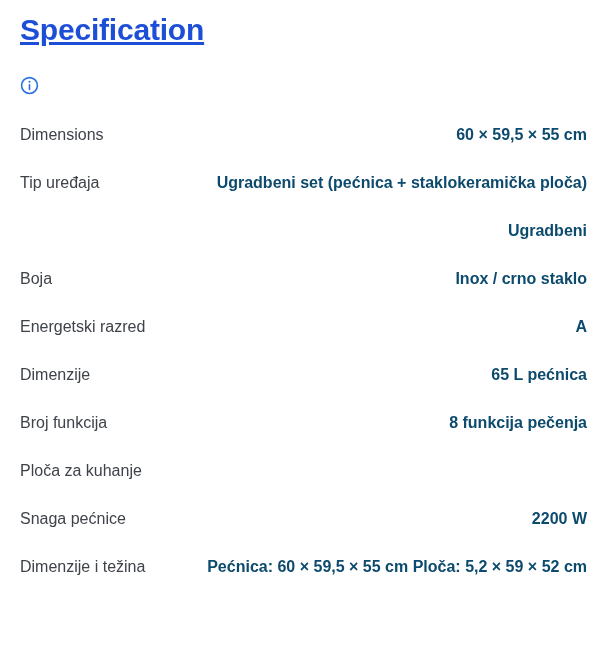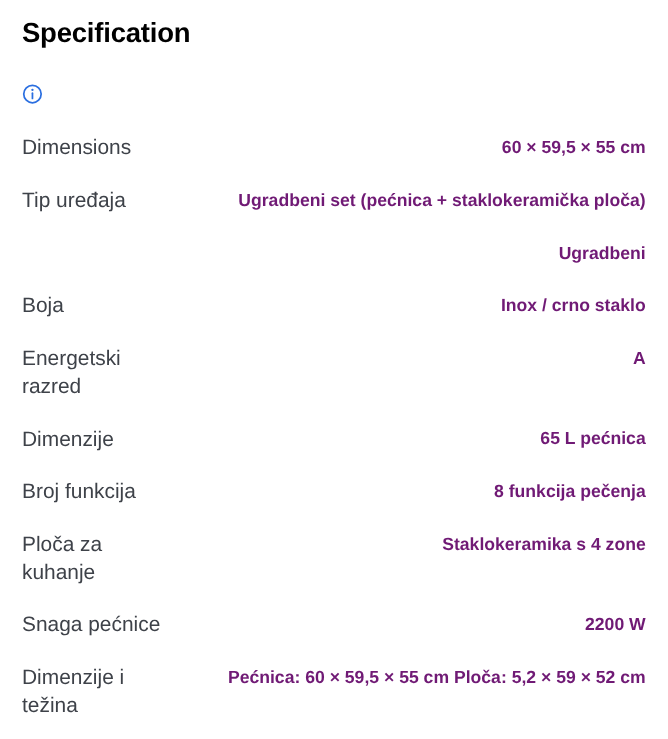--- a/index.html
+++ b/index.html
@@ -8,26 +8,27 @@
     width: 607px;
     height: 672px;
     background: #ffffff;
     font-family: "Liberation Sans", sans-serif;
     overflow: hidden;
   }
   .page {
     padding: 12px 20px 8px 20px;
   }
   .page-title {
-    font-size: 25px;
+    font-size: 30px;
     line-height: 36px;
     font-weight: 600;
     letter-spacing: -0.2px;
-    color: #000000;
+    color: #1d4ed8;
     margin: 0;
+    text-decoration: underline;
   }
   .section-header {
     display: flex;
     align-items: center;
     gap: 15px;
     margin-top: 28px;
   }
   .info-icon {
     display: inline-flex;
     width: 19px;
@@ -48,32 +49,32 @@
   }
   .spec-row {
     display: flex;
     align-items: flex-start;
     justify-content: space-between;
     gap: 18px;
     padding: 11.5px 0 11.5px 0;
   }
   .spec-label {
     flex: 0 0 132px;
-    font-size: 19px;
+    font-size: 16px;
     line-height: 25px;
     color: #3e4249;
     font-weight: 400;
   }
   .spec-value {
     flex: 1 1 auto;
     text-align: right;
     font-size: 16px;
     line-height: 25px;
     font-weight: 700;
-    color: #701a75;
+    color: #0c4a6e;
   }
 </style>
 </head>
 <body style="--accent: #2b6fe0;">
 
 <div class="page">
 
   <h1 class="page-title">Specification</h1>
 
   <div class="section-header">
@@ -117,21 +118,20 @@
     <div class="spec-value">65 L pećnica</div>
   </div>
 
   <div class="spec-row">
     <div class="spec-label">Broj funkcija</div>
     <div class="spec-value">8 funkcija pečenja</div>
   </div>
 
   <div class="spec-row">
     <div class="spec-label">Ploča za kuhanje</div>
-    <div class="spec-value">Staklokeramika s 4 zone</div>
   </div>
 
   <div class="spec-row">
     <div class="spec-label">Snaga pećnice</div>
     <div class="spec-value">2200 W</div>
   </div>
 
   <div class="spec-row">
     <div class="spec-label">Dimenzije i težina</div>
     <div class="spec-value">Pećnica: 60 × 59,5 × 55 cm Ploča: 5,2 × 59 × 52 cm</div>

